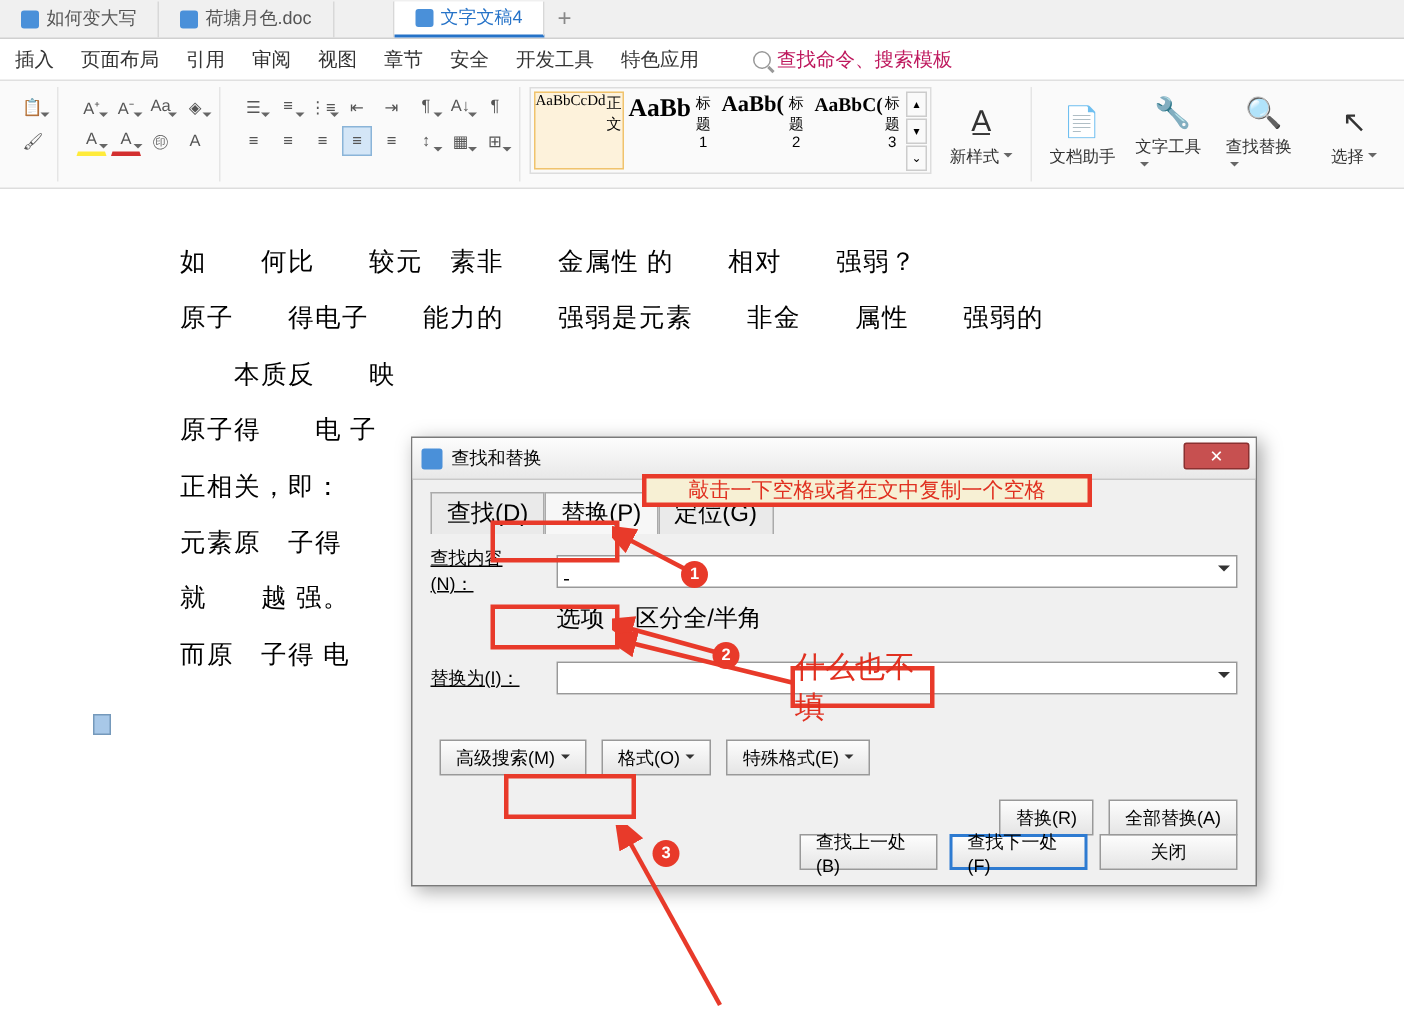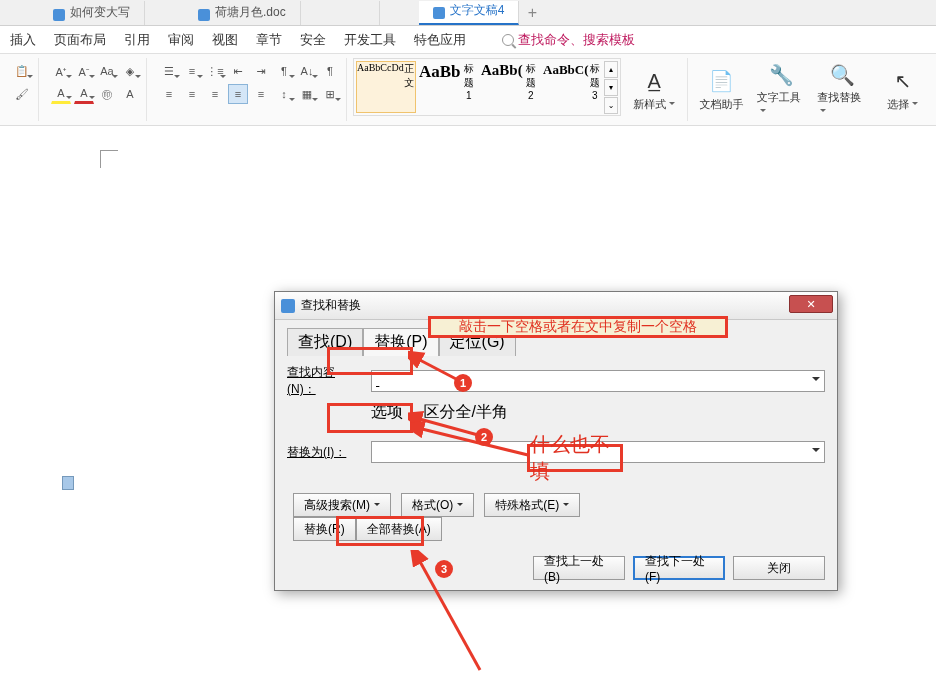--- a/index.html
+++ b/index.html
@@ -1,20 +1,20 @@
 <!DOCTYPE html>
 <html><head>
 <meta charset="utf-8">
 <style>
 * { margin:0; padding:0; box-sizing:border-box; }
 body { font-family:"Microsoft YaHei","SimSun",sans-serif; font-size:12px; background:#fff; width:936px; height:685px; overflow:hidden; position:relative; }
 
 
 .doc-tabs { height:26px; background:#f0f0f0; display:flex; align-items:center; border-bottom:1px solid #d0d0d0; }
-.doc-tab { padding:4px 14px; height:24px; display:flex; align-items:flex-end; gap:5px; border-right:1px solid #d8d8d8; color:#555; position:relative;margin-left:39px; }
+.doc-tab { padding:4px 14px; height:24px; display:flex; align-items:center; gap:5px; border-right:1px solid #d8d8d8; color:#555; position:relative; }
 .doc-tab.active { background:#fff; color:#2673c8; border-bottom:2px solid #2673c8; }
 .doc-tab .ic { width:12px; height:12px; background:#4a90d9; border-radius:2px; display:inline-block; }
 .doc-tab-plus { width:26px; text-align:center; color:#888; font-size:16px; }
 
 
 .menu-row { height:28px; background:#fff; display:flex; align-items:center; padding:0 8px; gap:14px; border-bottom:1px solid #e0e0e0; font-size:13px; }
 .menu-item { color:#333; padding:20px 2px; cursor:pointer; }
 .menu-row .search-hint { margin-left:20px; color:#be185d; display:flex; align-items:center; gap:4px; }
 .menu-row .search-hint .ic-q { width:12px;height:12px;border:1.5px solid #999;border-radius:50%; position:relative; }
 .menu-row .search-hint .ic-q::after{content:"";position:absolute;width:1.5px;height:5px;background:#999;transform:rotate(-45deg);left:10px;top:9px;}
@@ -56,21 +56,21 @@
 .dlg-tab.active { background:#f7f7f7; }
 .form-row { display:flex; align-items:center; gap:8px; margin:8px 0; position:relative;text-decoration:underline; }
 .form-row label { width:76px; font-size:12px; }
 .form-row input[type=text] { flex:1; height:22px; border:1px solid #999; padding:0 4px; font-size:12px; background:#fff; }
 .form-row .dd-arr { position:absolute; right:2px; width:14px;height:20px; display:flex;align-items:center;justify-content:center; }
 .form-row .dd-arr::after{content:"";border:4px solid transparent;border-top-color:#333;}
 .opt-row { font-size:16px; margin-left:84px; margin-top:-4px; margin-bottom:10px; }
 .btn { padding:3px 10px; border:1px solid #999; background:linear-gradient(#fdfdfd,#e5e5e5); font-size:12px; cursor:pointer; height:24px; display:inline-flex; align-items:center; }
 .btn .caret::after{content:"";border:3px solid transparent;border-top-color:#333;margin-left:4px;display:inline-block;vertical-align:middle;}
 .adv-row { display:flex; gap:10px; margin-top:30px; margin-left:6px; }
-.bottom-row { display:flex; margin-left:6px; }
+.bottom-row { display:flex; gap:10px; margin-top:16px; margin-left:6px;justify-content:flex-end; }
 .dlg-foot { position:absolute; bottom:10px; right:12px; display:flex; gap:8px; }
 .dlg-foot .btn { width:92px; justify-content:center; }
 .btn.primary { border:2px solid #2e7bd1; }
 
 
 .anno { position:absolute; border:3px solid #e83a2a; pointer-events:none; }
 .anno-box1 { left:327px; top:347px; width:86px; height:28px; }
 .anno-box2 { left:327px; top:403px; width:86px; height:30px; }
 .anno-box3 { left:336px; top:516px; width:88px; height:30px; }
 .anno-box4 { left:527px; top:444px; width:96px; height:28px; }
@@ -204,20 +204,30 @@
     </div>
   <div class="big-btn">
       <span class="ico">↖</span>
       <span class="dd">选择</span>
     </div>
 </div>
 
 <div class="doc-area">
   <div class="page-corner"></div>
   <div class="doc-ico"></div>
+  <div class="page">
+    <div class="para">如　　何比　　较元　素非　　金属性 的　　相对　　强弱？</div>
+    <div class="para">原子　　得电子　　能力的　　强弱是元素　　非金　　属性　　强弱的</div>
+    <div class="para">　　本质反　　映</div>
+    <div class="para">原子得　　电  子</div>
+    <div class="para">正相关，即：</div>
+    <div class="para">元素原　子得</div>
+    <div class="para">就　　越 强。</div>
+    <div class="para">而原　子得 电</div>
+  </div>
 </div>
 
 <div class="dialog">
   <div class="dlg-title">
     <span class="ic"></span>
     <span>查找和替换</span>
     <span class="dlg-close">✕</span>
   </div>
   <div class="dlg-body">
     <div class="dlg-tabs">

